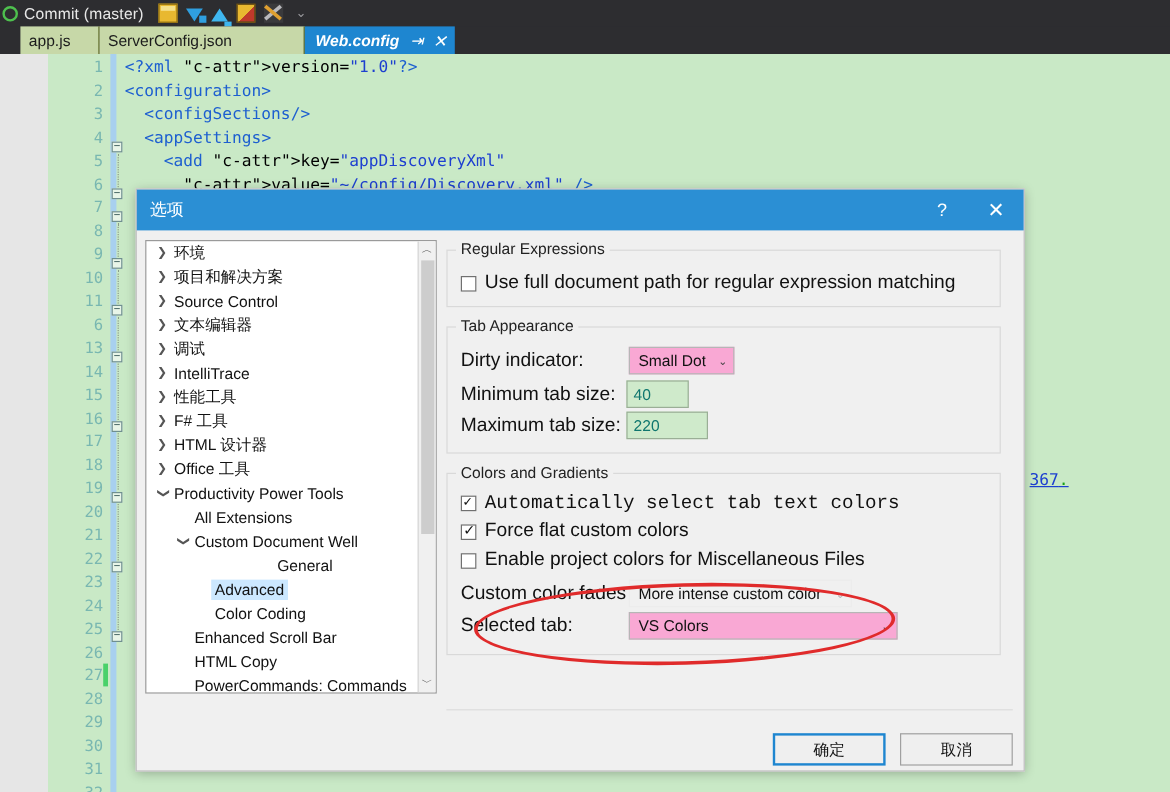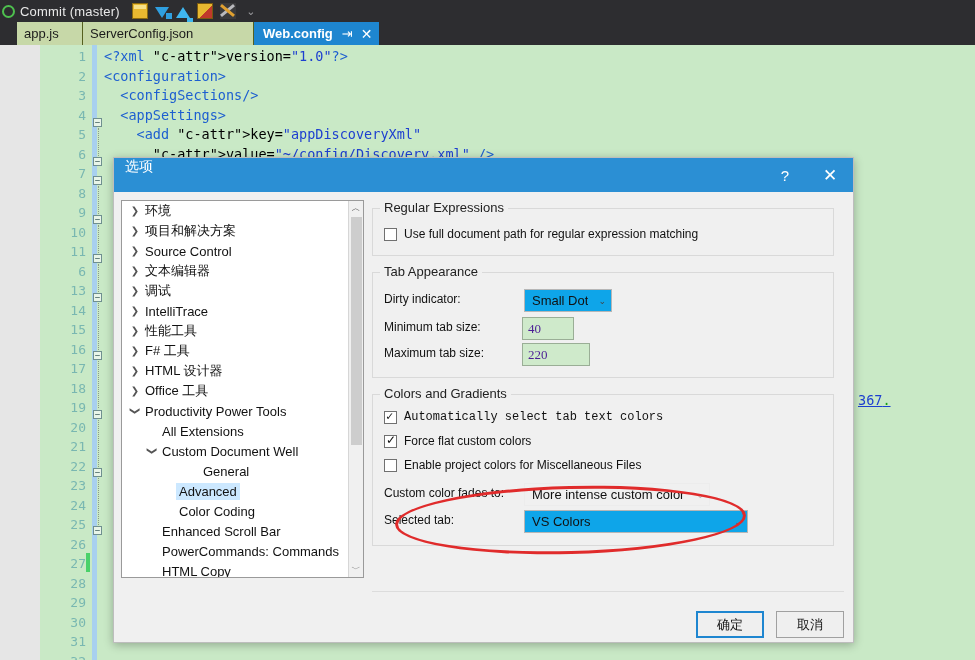--- a/index.html
+++ b/index.html
@@ -48,21 +48,21 @@
   }
   .tab{
     position:absolute;top:0;height:23px;box-sizing:border-box;
     display:flex;align-items:center;font-size:13px;white-space:nowrap;
   }
   .tab-inactive{
     background:#c7d8a8;color:#1b1b1b;border-right:1px solid #55601f;
     padding-left:7px;
   }
   .tab-active{
-    background:#1e86d0;color:#ffffff;font-weight:bold;padding-left:9px;padding-right:6px;
+    background:#1e86d0;color:#ffffff;font-weight:bold;padding-left:9px;padding-right:6px;font-style:italic;
   }
   .tab-active .pin,.tab-active .close{
     font-weight:normal;color:#ffffff;margin-left:9px;font-size:13px;
   }
   .tab-active .close{font-size:14px;margin-left:8px;}
 
   
   .editor{
     position:absolute;left:0;top:45px;width:975px;height:615px;
     background:#c9e9c6;overflow:hidden;
@@ -104,21 +104,21 @@
   .rt-num .dot{color:#16a016;text-decoration:none;}
 
   
   .dialog{
     position:absolute;left:113px;top:157px;width:741px;height:486px;
     background:#f0f0f0;border:1px solid #bdbdbd;box-sizing:border-box;
     box-shadow:0 2px 9px rgba(0,0,0,.28);
   }
   .dlg-title{
     height:34px;background:#2b8fd4;position:relative;
-    display:flex;
+    display:flex;align-items:center;
   }
   .dlg-title-text{color:#ffffff;font-size:14px;margin-left:11px;}
   .dlg-btns{position:absolute;right:0;top:0;height:34px;display:flex;align-items:center;}
   .dlg-help,.dlg-close{
     width:44px;height:34px;display:flex;align-items:center;justify-content:center;
     color:#ffffff;font-size:15px;
   }
   .dlg-close{font-size:17px;width:46px;}
 
   .dlg-body{position:absolute;left:0;top:34px;width:739px;height:450px;}
@@ -149,49 +149,49 @@
   }
 
   
   .pane{position:absolute;left:258px;top:8px;width:472px;height:378px;}
   .group{position:absolute;left:0;width:462px;box-sizing:border-box;}
   .group .gtitle{
     position:absolute;left:8px;top:-8px;background:#f0f0f0;padding:0 4px;
     font-size:13px;color:#222;
   }
   .gframe{border:1px solid #d9d9d9;width:100%;height:100%;box-sizing:border-box;}
-  .grow{display:flex;align-items:center;font-size:12px;color:#111;}
+  .grow{display:flex;align-items:center;font-size:16px;color:#111;}
 
   .chk{
     width:13px;height:13px;border:1px solid #707070;background:#ffffff;
     box-sizing:border-box;margin-right:7px;flex:0 0 auto;position:relative;
   }
   .chk.on:after{
     content:"✓";position:absolute;left:1px;top:-3px;font-size:12px;color:#111;
   }
   .combo{
-    height:23px;background:#0ea5e9;border:1px solid #b6b6b6;box-sizing:border-box;
+    height:23px;background:#f9a8d4;border:1px solid #b6b6b6;box-sizing:border-box;
     display:flex;align-items:center;justify-content:space-between;
     font-size:13px;color:#111;padding:0 5px 0 7px;
   }
   .combo .cv{white-space:nowrap;overflow:hidden;}
   .combo .carrow{font-size:9px;color:#444;margin-left:6px;}
   .combo.flat{background:#f0f0f0;border-color:#ececec;}
   .combo.flat .carrow{color:#b5b5b5;}
   .tbox{
     height:23px;background:#cfeacb;border:1px solid #9aae96;box-sizing:border-box;
-    display:flex;align-items:center;font-size:13px;color:#4c1d95;padding:0 5px;font-family:Liberation Serif, serif;
+    display:flex;align-items:center;font-size:13px;color:#0f766e;padding:0 5px;
   }
 
   .dlg-sep{
     position:absolute;left:258px;top:399px;width:472px;height:1px;background:#dcdcdc;
   }
   .footer{position:absolute;right:9px;top:419px;display:flex;gap:12px;}
   .btn{
-    width:68px;height:27px;background:#efefef;border:1px solid #a0a0a0;
+    width:94px;height:27px;background:#efefef;border:1px solid #a0a0a0;
     box-sizing:border-box;font-size:13px;color:#111;
     display:flex;align-items:center;justify-content:center;
   }
   .btn.primary{border:2px solid #1e86d0;}
 
   
   .ellipse{
     position:absolute;left:395px;top:486px;width:345px;height:62px;
     border:3px solid #e02b2b;border-radius:50%;
     transform:rotate(-1.5deg);pointer-events:none;
@@ -353,43 +353,43 @@
             <span class="lbl">Productivity Power Tools</span>
           </div>
           <div class="tnode" style="padding-left: 23px;">
             <span class="tw"></span>
             <span class="lbl">All Extensions</span>
           </div>
           <div class="tnode" style="padding-left: 23px;">
             <span class="tw" style="transform: rotate(90deg);">❯</span>
             <span class="lbl">Custom Document Well</span>
           </div>
-          <div class="tnode" style="padding-left: 64px;">
+          <div class="tnode" style="padding-left: 64px; margin-left: 28px;">
             <span class="tw"></span>
             <span class="lbl">General</span>
           </div>
           <div class="tnode sel" style="padding-left: 40px;">
             <span class="tw"></span>
             <span class="lbl">Advanced</span>
           </div>
           <div class="tnode" style="padding-left: 40px;">
             <span class="tw"></span>
             <span class="lbl">Color Coding</span>
           </div>
           <div class="tnode" style="padding-left: 23px;">
             <span class="tw"></span>
             <span class="lbl">Enhanced Scroll Bar</span>
           </div>
           <div class="tnode" style="padding-left: 23px;">
             <span class="tw"></span>
+            <span class="lbl">HTML Copy</span>
+          </div>
+          <div class="tnode" style="padding-left: 23px;">
+            <span class="tw"></span>
             <span class="lbl">PowerCommands: Commands</span>
-          </div>
-          <div class="tnode" style="padding-left: 23px;">
-            <span class="tw"></span>
-            <span class="lbl">HTML Copy</span>
           </div>
         </div>
       <div class="tscroll">
         <div class="arrow">︿</div>
         <div class="thumb"></div>
         <div class="arrow" style="position:absolute;bottom:0;left:0;width:100%;">﹀</div>
       </div>
     </div>
 
     <div class="pane">

